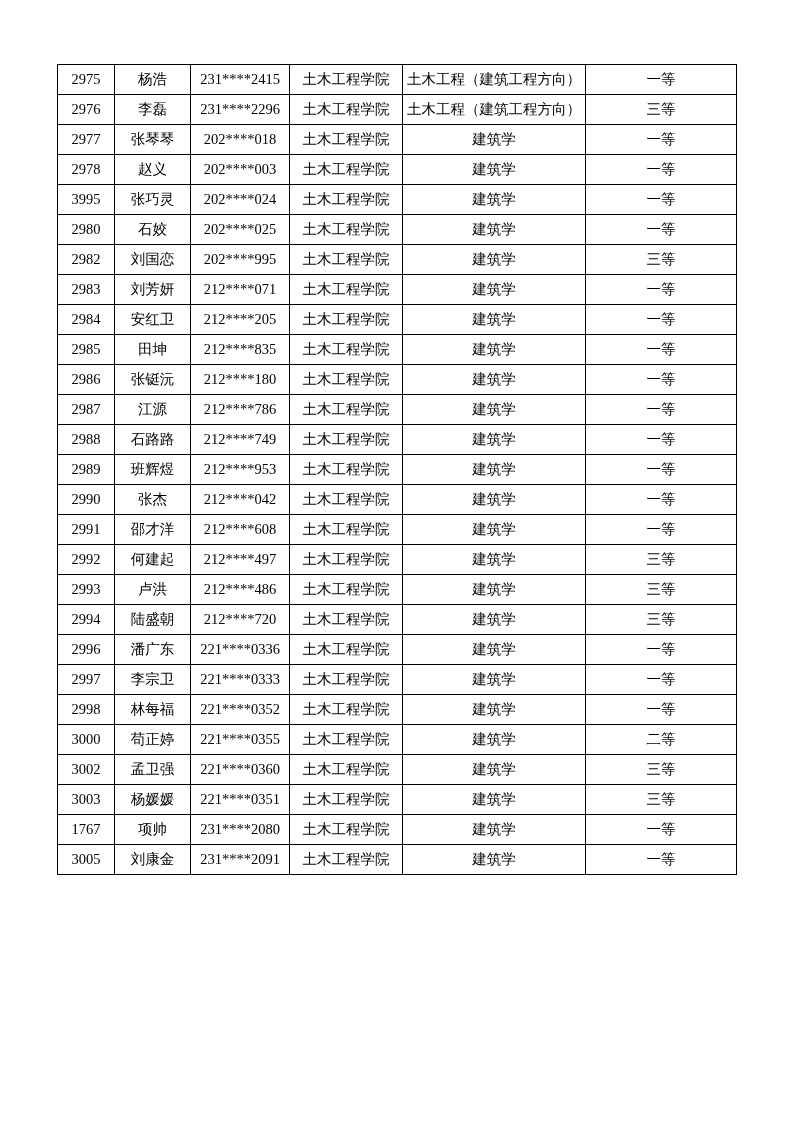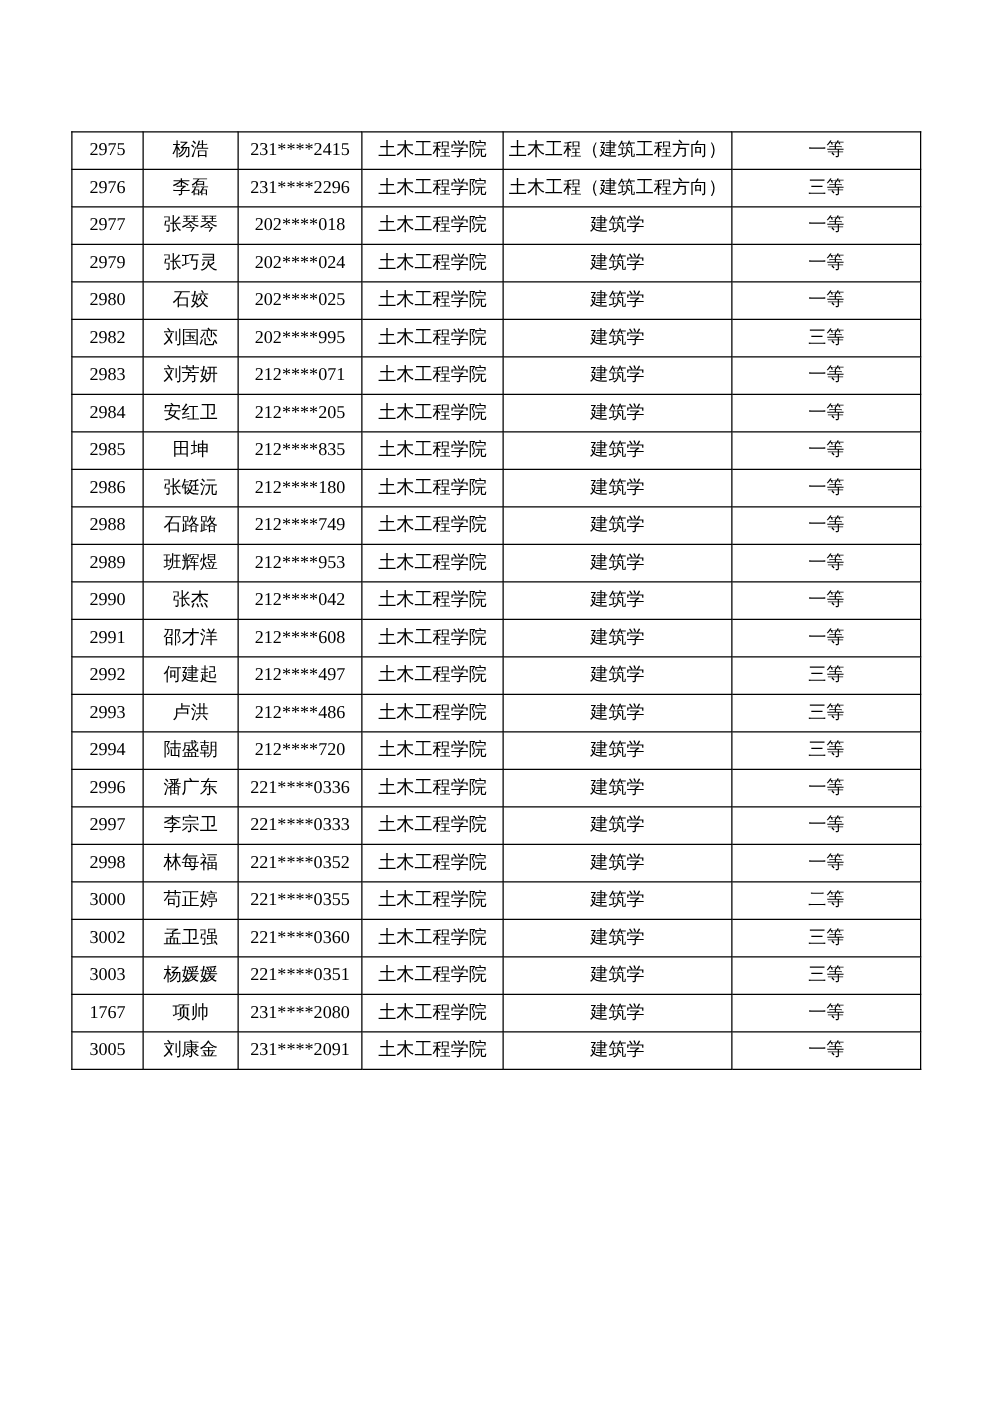--- a/index.html
+++ b/index.html
@@ -11,21 +11,21 @@
     width: 793px;
     height: 1122px;
     font-family: "Liberation Serif", "DejaVu Serif", serif;
     color: #000000;
   }
   .page {
     position: relative;
     width: 793px;
     height: 786px;
     box-sizing: border-box;
-    padding: 105px 57px 0 57px;
+    padding: 64px 57px 0 57px;
     font-family: Liberation Serif, serif;
   }
   table.roster {
     border-collapse: collapse;
     width: 679px;
     table-layout: fixed;
   }
   table.roster td {
     border: 1px solid #000000;
     height: 29px;
@@ -76,21 +76,29 @@
         </tr>
         <tr>
           <td>2977</td>
           <td>张琴琴</td>
           <td>202****018</td>
           <td>土木工程学院</td>
           <td>建筑学</td>
           <td>一等</td>
         </tr>
         <tr>
-          <td>2979</td>
+          <td>2978</td>
+          <td>赵义</td>
+          <td>202****003</td>
+          <td>土木工程学院</td>
+          <td>建筑学</td>
+          <td>一等</td>
+        </tr>
+        <tr>
+          <td>3995</td>
           <td>张巧灵</td>
           <td>202****024</td>
           <td>土木工程学院</td>
           <td>建筑学</td>
           <td>一等</td>
         </tr>
         <tr>
           <td>2980</td>
           <td>石姣</td>
           <td>202****025</td>
@@ -127,20 +135,28 @@
           <td>田坤</td>
           <td>212****835</td>
           <td>土木工程学院</td>
           <td>建筑学</td>
           <td>一等</td>
         </tr>
         <tr>
           <td>2986</td>
           <td>张铤沅</td>
           <td>212****180</td>
+          <td>土木工程学院</td>
+          <td>建筑学</td>
+          <td>一等</td>
+        </tr>
+        <tr>
+          <td>2987</td>
+          <td>江源</td>
+          <td>212****786</td>
           <td>土木工程学院</td>
           <td>建筑学</td>
           <td>一等</td>
         </tr>
         <tr>
           <td>2988</td>
           <td>石路路</td>
           <td>212****749</td>
           <td>土木工程学院</td>
           <td>建筑学</td>

